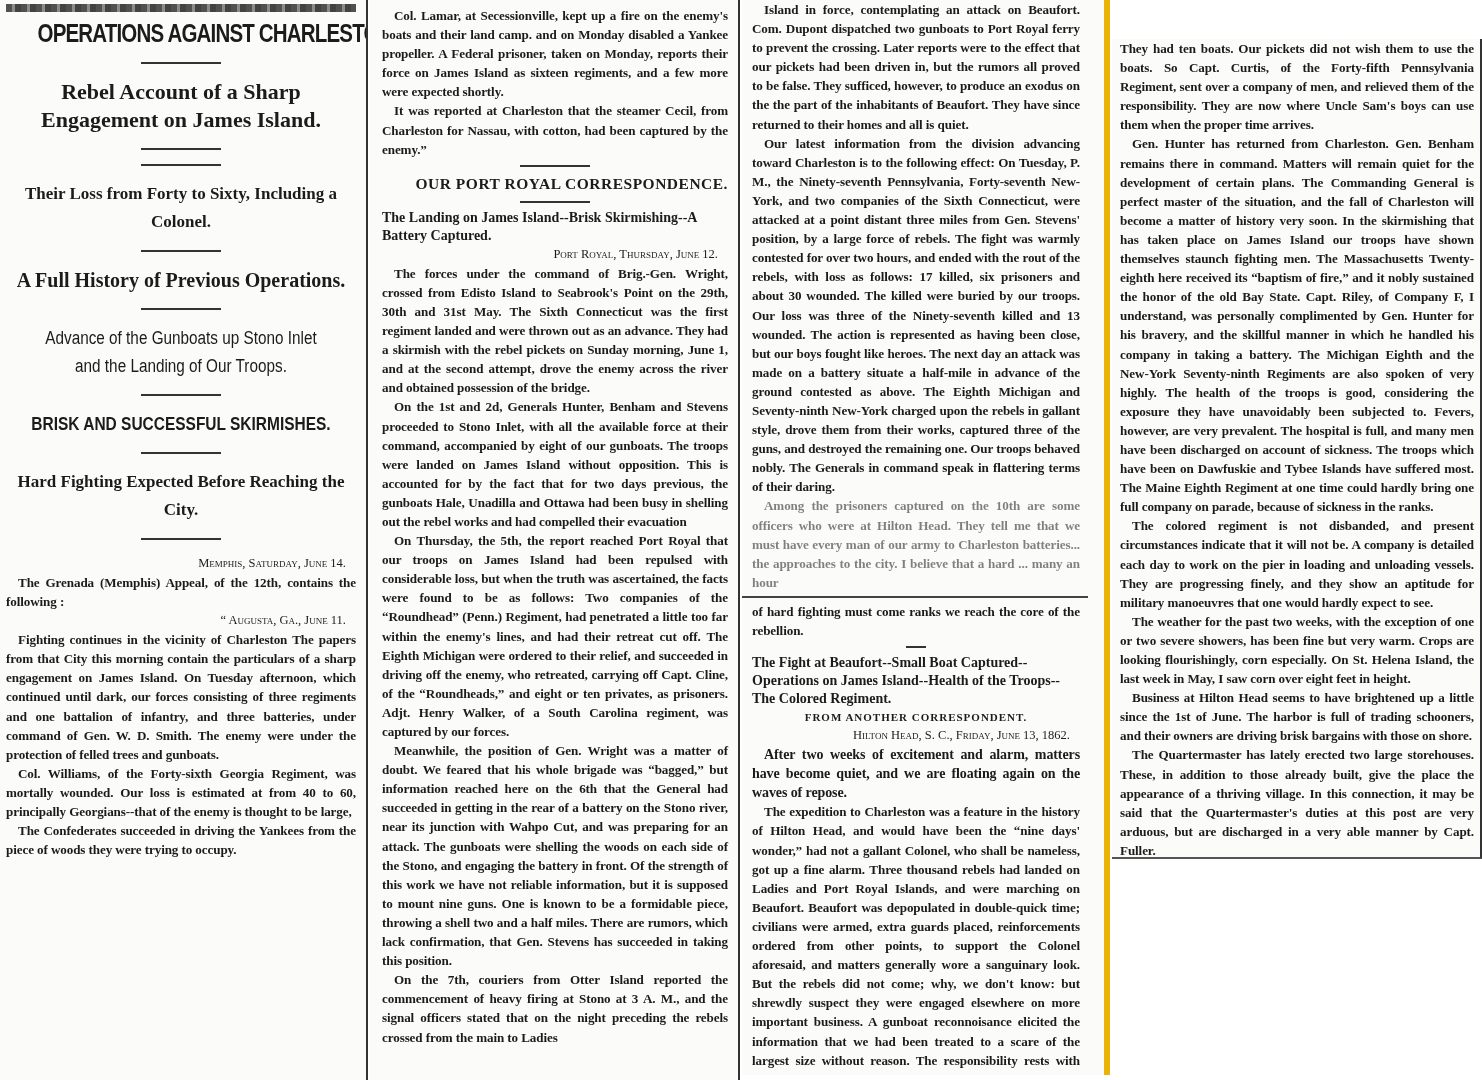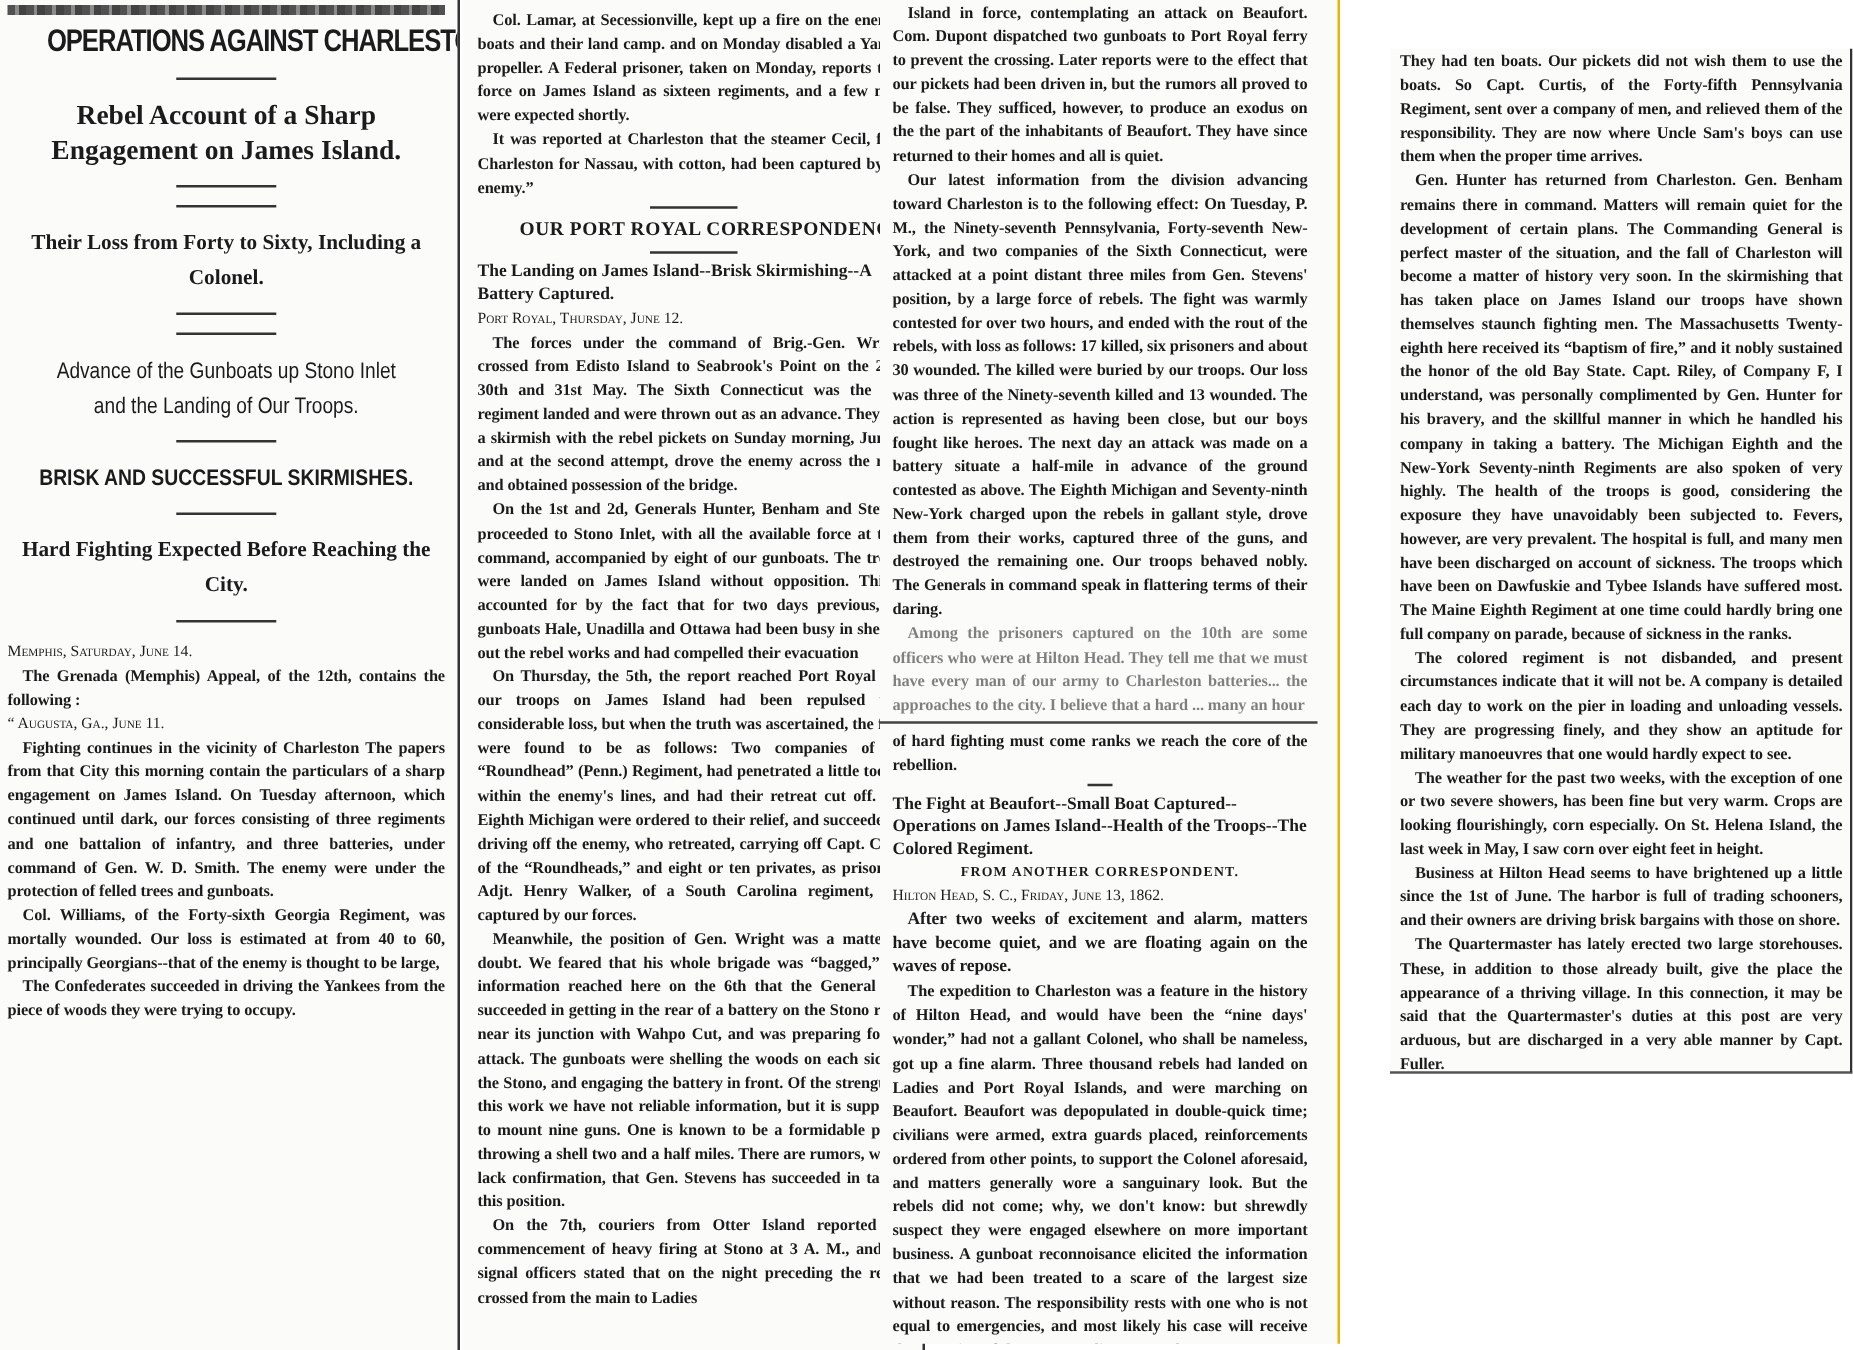--- a/index.html
+++ b/index.html
@@ -1,52 +1,53 @@
 <!DOCTYPE html>
 <html><head>
 <meta charset="utf-8">
 <style>
   * { box-sizing: border-box; margin: 0; padding: 0; }
   html, body { width: 1482px; height: 1080px; background: #ffffff; overflow: hidden; }
   body { font-family: "Liberation Serif", "DejaVu Serif", serif; color: #1b1b1b; position: relative; }
   .col { position: absolute; top: 0; overflow: hidden; background: #fbfbfa; }
   .col1 { left: 0; width: 368px; height: 1080px; padding: 0 10px 0 6px; border-right: 2px solid #333; }
   .col2 { left: 370px; width: 370px; height: 1080px; padding: 6px 10px 2px 12px; border-right: 2px solid #333; }
-  .col3 { left: 704px; width: 368px; height: 1075px; padding: 0 24px 0 10px; border-right: 2px solid #eab308; }
+  .col3 { left: 742px; width: 368px; height: 1075px; padding: 0 24px 0 10px; border-right: 6px solid #eab308; }
   .col4 { left: 1112px; width: 370px; height: 820px; padding: 0 6px 4px 8px; border-right: 2px solid #333; border-bottom: 2px solid #555; margin-top: 39px; }
   .topband { height: 8px; background: repeating-linear-gradient(90deg,#333 0 6px,#777 6px 9px,#222 9px 15px); margin: 4px 0 6px 0; opacity: .85; }
   .h-main { font-family: "Liberation Sans Narrow","Liberation Sans", sans-serif; font-weight: bold; font-size: 25px; text-align: center; letter-spacing: -1px; transform: scaleX(.82); transform-origin: center; white-space: nowrap; line-height: 30px; }
   .h-sub { font-family: "Liberation Serif", serif; font-weight: bold; text-align: center; line-height: 28px; }
   .h-a { font-size: 22px; }
   .h-b { font-size: 19px; }
   .h-c { font-size: 17px; }
   .h-d { font-size: 20px; }
   .h-e { font-family: "Liberation Sans", sans-serif; font-weight: normal; font-size: 18px; transform: scaleX(.85); }
   .h-f { font-family: "Liberation Sans", sans-serif; font-weight: bold; font-size: 18px; transform: scaleX(.86); white-space: nowrap; }
   .rule { width: 80px; height: 2px; background: #333; margin: 14px auto; }
   .rule.short { width: 70px; margin: 6px auto; }
-  .dateline { font-size: 12.5px; font-variant: small-caps; line-height: 19px; padding-right: 10px; }
+  .dateline { text-align: right; font-size: 12.5px; font-variant: small-caps; line-height: 19px; padding-right: 10px; }
   p.t { font-size: 13.1px; line-height: 19.1px; text-align: justify; text-indent: 12px; font-weight: bold; letter-spacing: -0.1px; }
   .section-head { font-family: "Liberation Serif", serif; font-weight: bold; font-size: 15.5px; text-align: right; letter-spacing: .5px; line-height: 22px; }
   .article-head { font-weight: bold; font-size: 14px; line-height: 18px; }
   .corr { text-align: center; font-size: 11px; letter-spacing: 1px; font-weight: bold; line-height: 18px; }
   .cut { border-top: 2px solid #444; margin: 4px -8px 4px -10px; }
 </style>
 </head>
 <body>
 
 <div class="col col1">
   <div class="topband"></div>
   <div class="h-main">OPERATIONS AGAINST CHARLESTON</div>
   <div class="rule"></div>
   <div class="h-sub h-a">Rebel Account of a Sharp Engagement on James Island.</div>
   <div class="rule"></div>
   <div class="rule"></div>
   <div class="h-sub h-c">Their Loss from Forty to Sixty, Including a Colonel.</div>
   <div class="rule"></div>
+  <div class="h-sub h-d">A Full History of Previous Operations.</div>
   <div class="rule"></div>
   <div class="h-sub h-e">Advance of the Gunboats up Stono Inlet and the Landing of Our Troops.</div>
   <div class="rule"></div>
   <div class="h-sub h-f">BRISK AND SUCCESSFUL SKIRMISHES.</div>
   <div class="rule"></div>
   <div class="h-sub h-c">Hard Fighting Expected Before Reaching the City.</div>
   <div class="rule"></div>
   <div class="dateline">Memphis, Saturday, June 14.</div>
   <p class="t">The Grenada (Memphis) Appeal, of the 12th, contains the following :</p>
   <div class="dateline">“ Augusta, Ga., June 11.</div>

